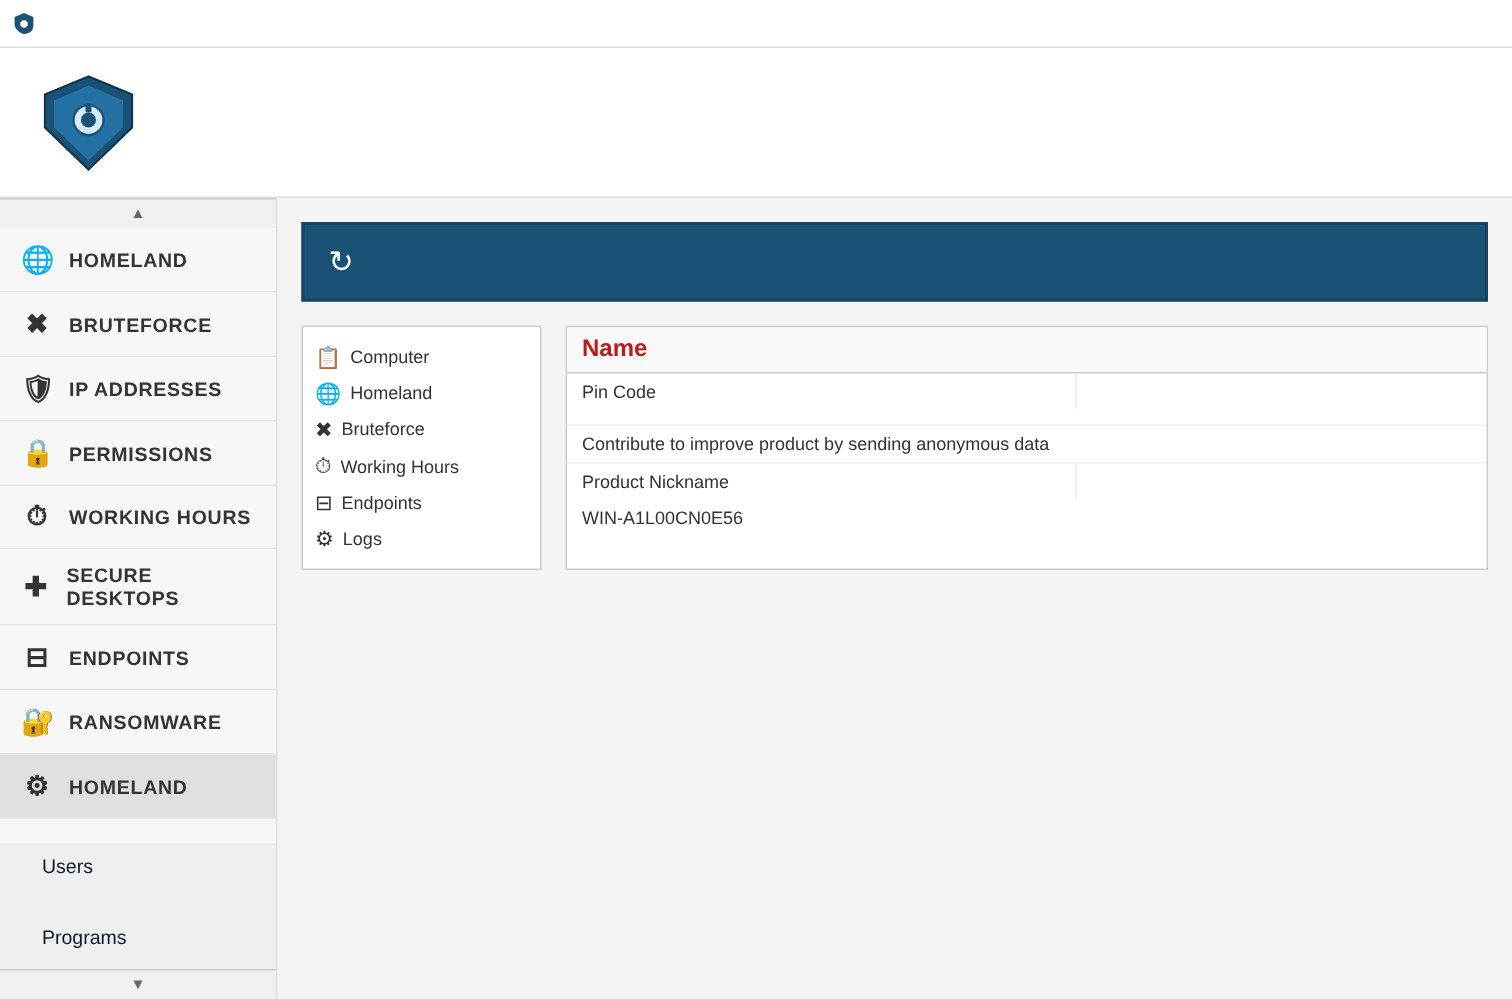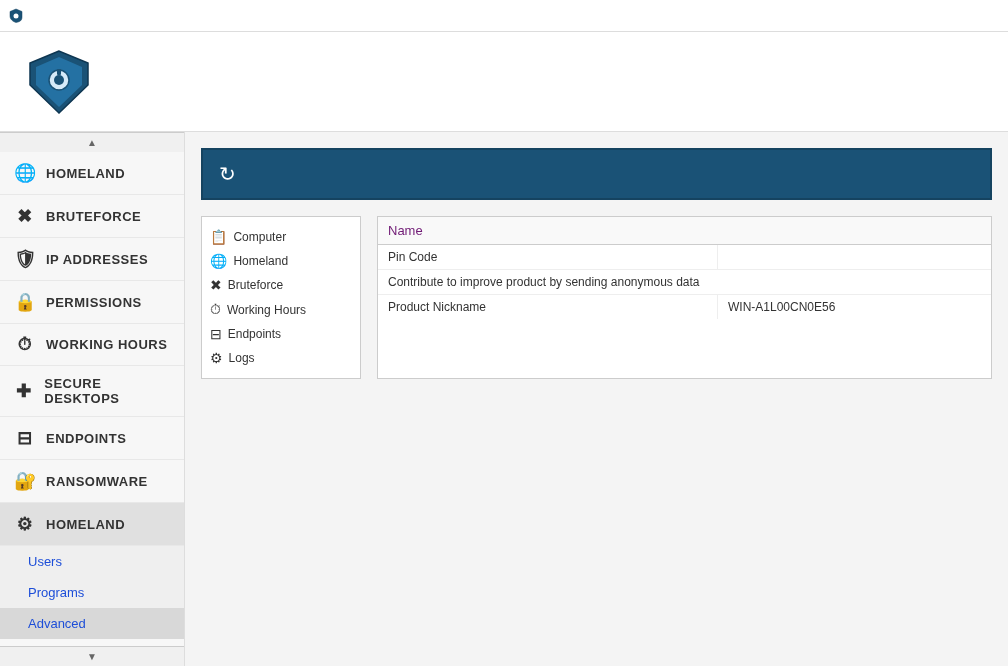--- a/index.html
+++ b/index.html
@@ -76,23 +76,24 @@
     }
     .nav-item.active { background: #e0e0e0; }
     .nav-item-icon { font-size: 18px; width: 22px; text-align: center; }
 
     .sub-items { background: #efefef; }
     .sub-item {
       display: flex;
       align-items: center;
       padding: 8px 14px 8px 28px;
       cursor: pointer;
-      color: #1d4ed8;
+      color: #0f172a;
       font-size: 13px;
       font-weight: 400;
+      margin-top: 16px;
     }
     .sub-item.active { background: #d8d8d8; }
 
     .scroll-btn {
       height: 20px;
       background: #f0f0f0;
       border-top: 1px solid #ccc;
       display: flex;
       align-items: center;
       justify-content: center;
@@ -155,32 +156,33 @@
       background: #fff;
       border: 1px solid #ccc;
     }
     .table-header {
       display: flex;
       border-bottom: 1px solid #ccc;
       background: #f9f9f9;
     }
     .table-col {
       padding: 6px 10px;
-      font-weight: 400;
-      font-size: 13px;
-      color: #701a75;
+      font-weight: 700;
+      font-size: 16px;
+      color: #b91c1c;
       border-right: 1px solid #ccc;
     }
     .table-col:last-child { border-right: none; flex: 1; }
     .table-col.col-name { width: 340px; }
     .table-col.col-value { flex: 1; }
 
     .table-row-item {
       display: flex;
       border-bottom: 1px solid #eee;
+      flex-direction: column;
     }
     .table-row-item:last-child { border-bottom: none; }
     .table-cell {
       padding: 5px 10px;
       font-size: 12px;
       color: #333;
       border-right: 1px solid #eee;
     }
     .table-cell:last-child { border-right: none; flex: 1; }
     .table-cell.cell-name { width: 340px; }

